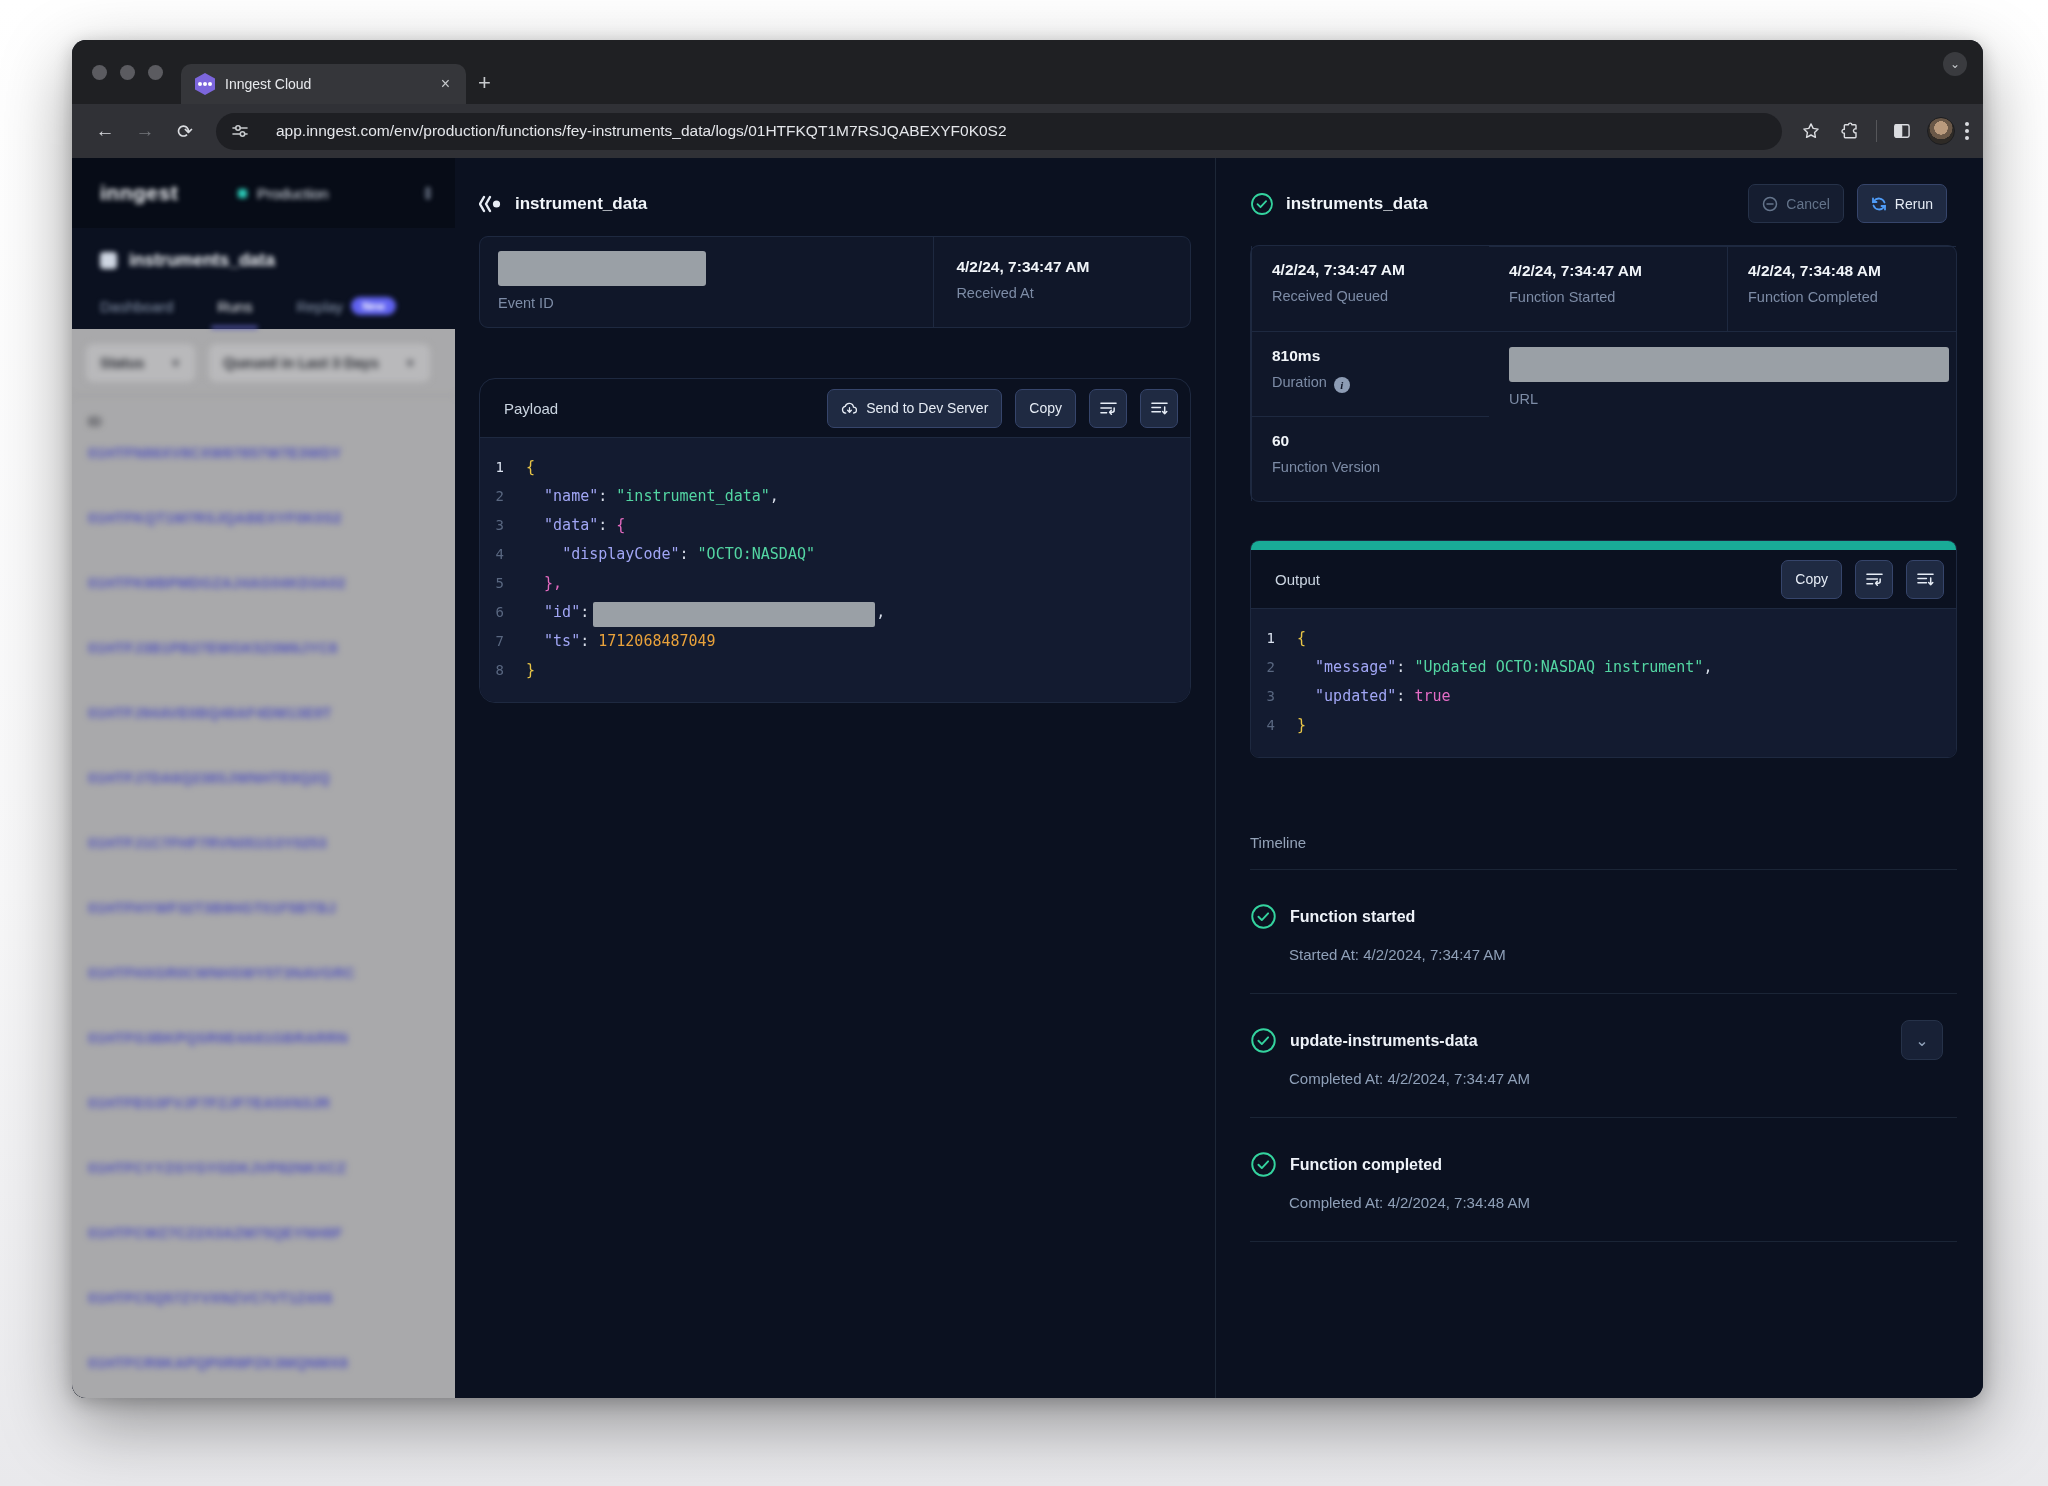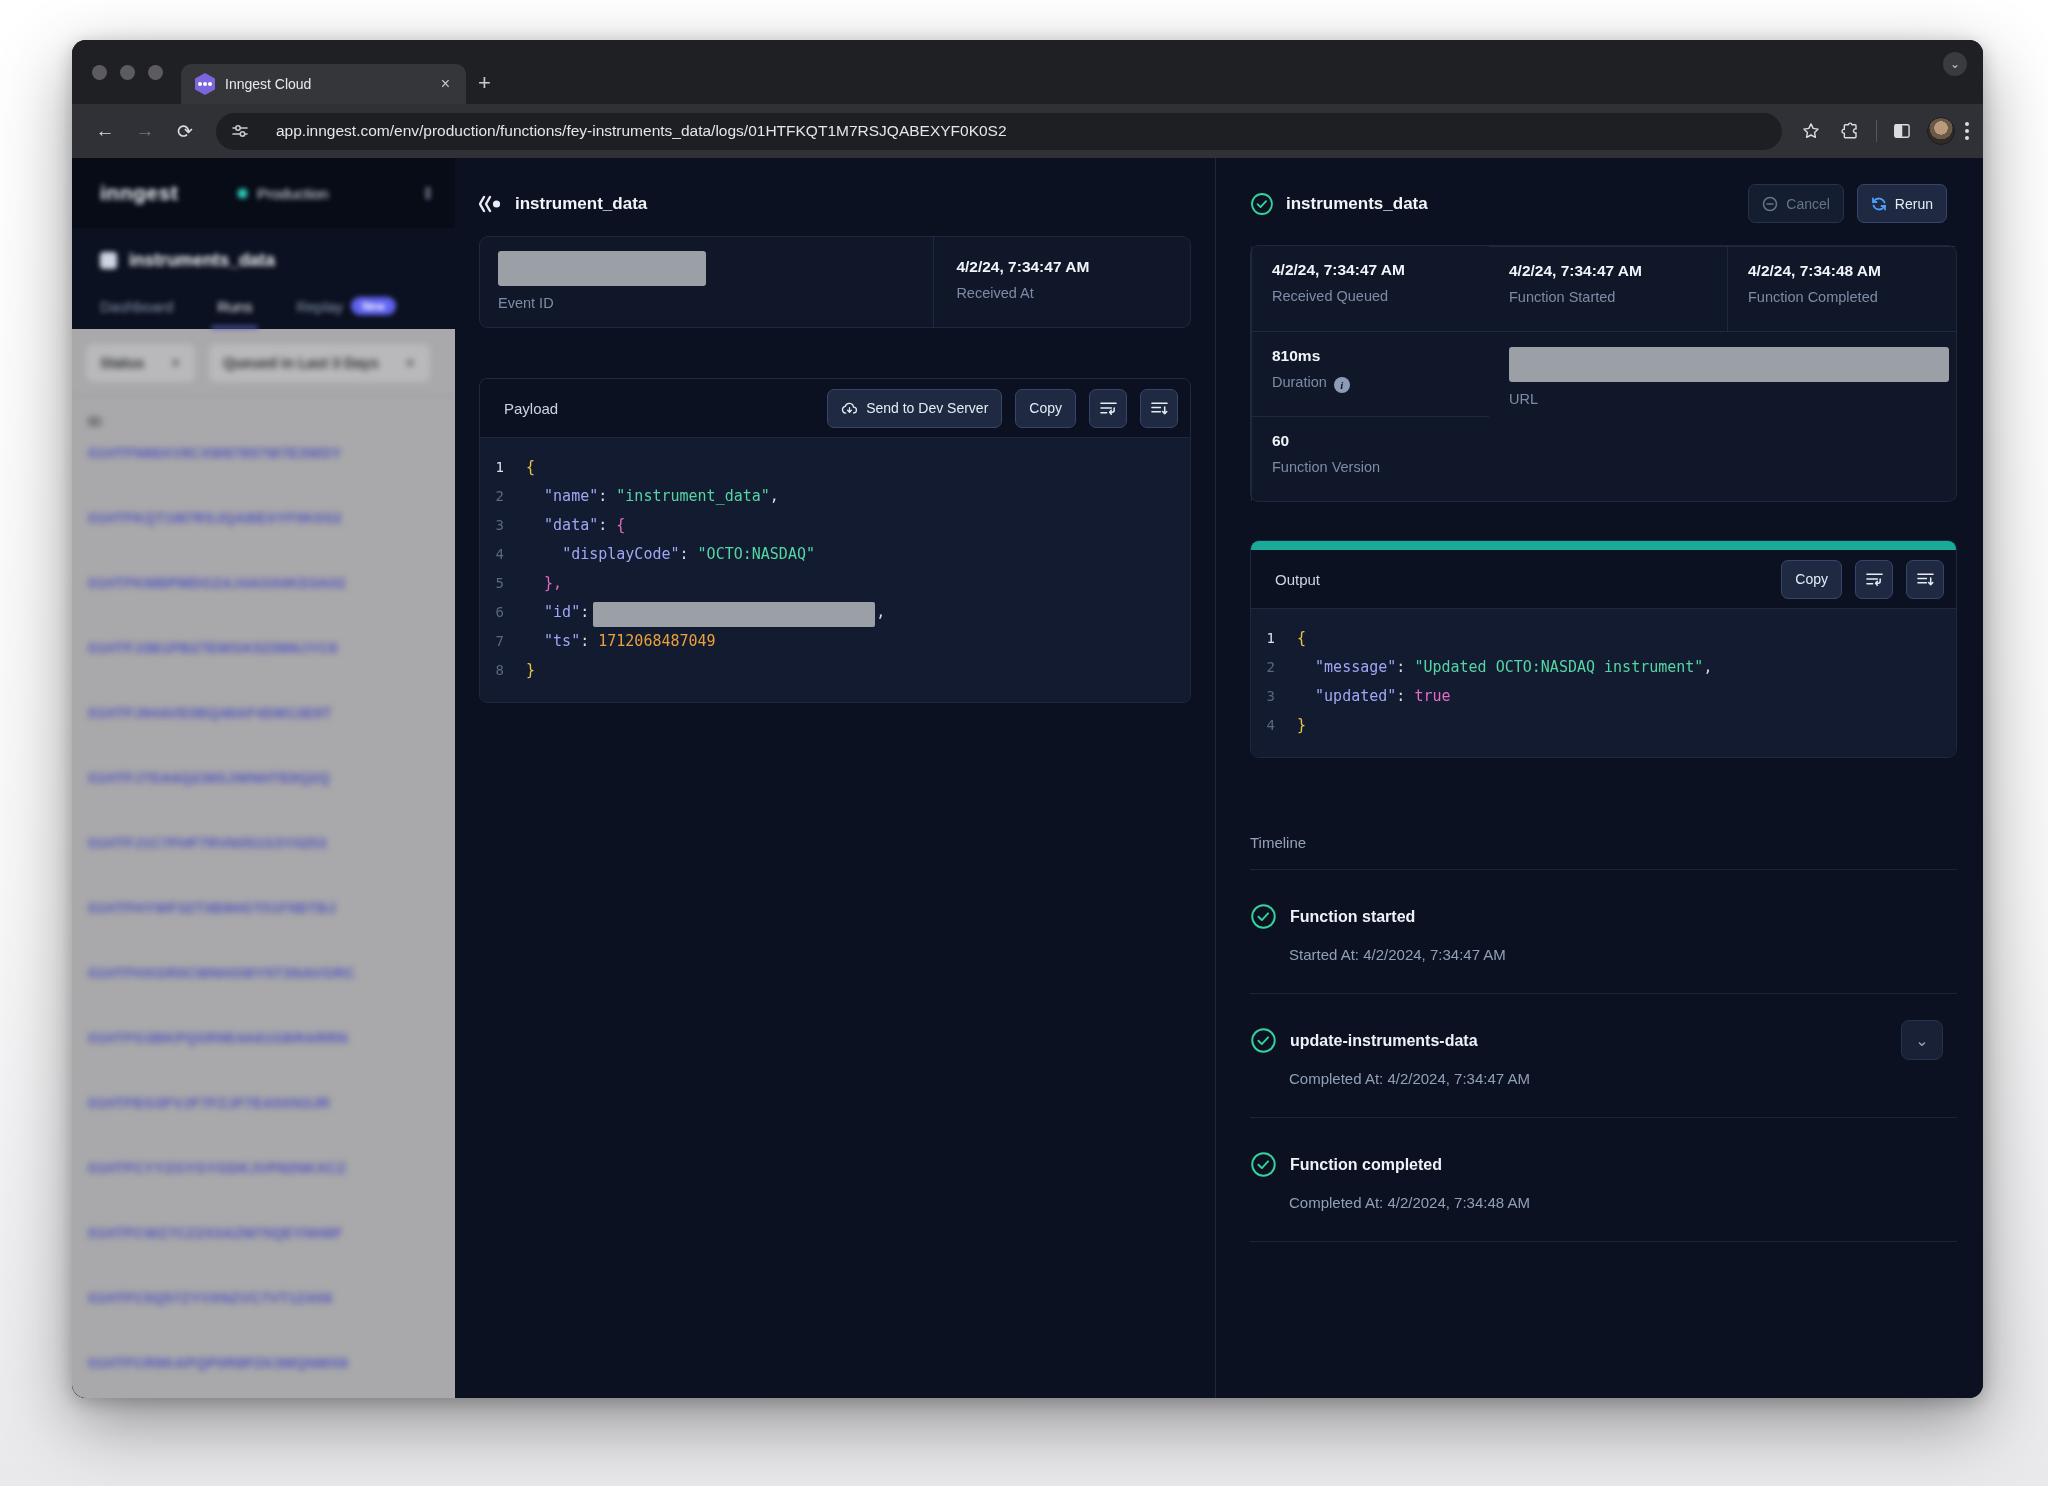--- a/index.html
+++ b/index.html
@@ -96,21 +96,21 @@
   .blockhead{ display:flex; align-items:center; padding:0 12px 0 24px; height:58px;}
   .blockhead .title{ color:#cbd5e1; font-size:15px;}
   .blockhead .spacer{ flex:1;}
   .hr{ height:1px; background:#1e2940;}
   
   .middle{ width:760px; flex:none; padding:36px 24px 0 24px;}
   .evt-head{ display:flex; align-items:center; gap:12px;}
   .evt-card{ margin-top:22px; height:92px; display:flex;}
   .evt-card .cell-l{ width:64%; padding:14px 18px; border-right:1px solid #1e2940;}
   .evt-card .cell-r{ flex:1; padding:14px 22px;}
-  .payload{ margin-top:50px; border:1px solid #1e2940; border-radius:8px; overflow:hidden;}
+  .payload{ margin-top:50px; border:1px solid #1e2940; border-radius:16px; overflow:hidden;}
   
   .runpane{ flex:1; border-left:1px solid #1d2737; padding:26px 26px 0 34px; min-width:0;}
   .run-head{ display:flex; align-items:center; gap:12px;}
   .run-head .actions{ margin-left:auto; display:flex; gap:13px; padding-right:10px;}
   .details{ margin-top:22px; display:grid; grid-template-columns:238px 238px 1fr; grid-auto-rows:85px;}
   .dcell{ padding:15px 20px;}
   .dcell.bl{ border-left:1px solid #1e2940;}
   .dcell.bt{ border-top:1px solid #1e2940;}
   .span2{ grid-column:span 2;}
   .info-ic{ display:inline-flex; width:16px; height:16px; border-radius:50%; background:#8d9cb4; color:#101729;

